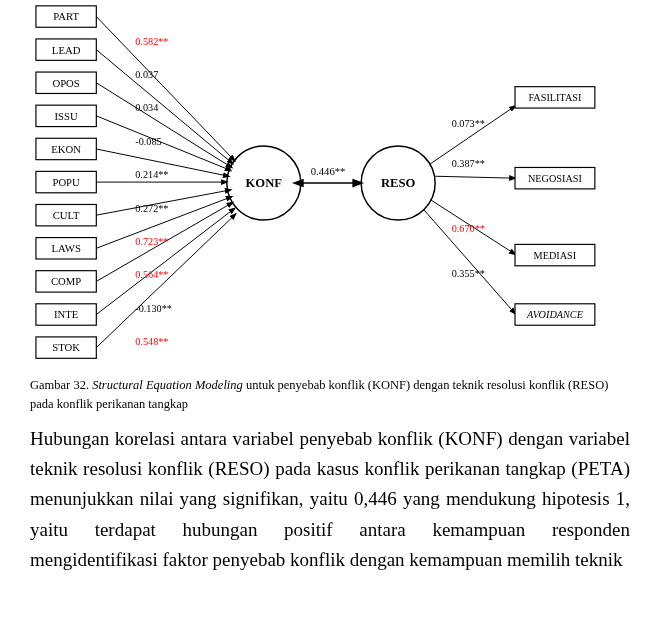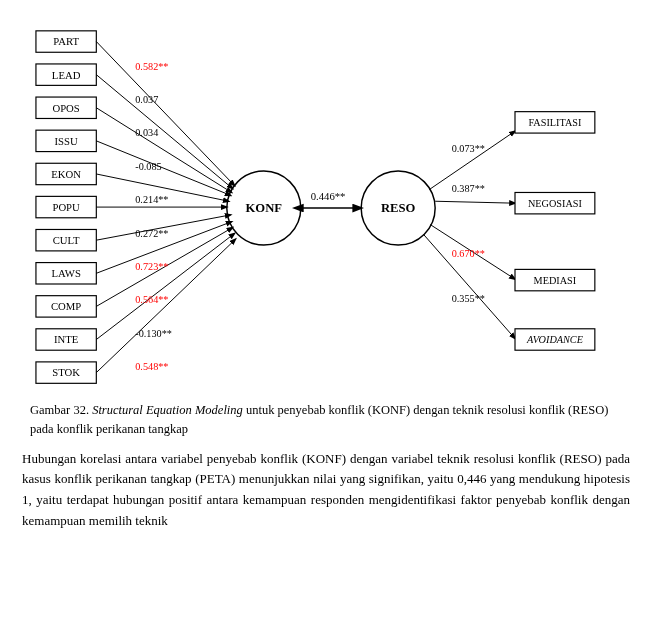--- a/index.html
+++ b/index.html
@@ -10,41 +10,40 @@
       min-height: 626px;
       font-size: 13px;
       color: #000;
     }
 
     .diagram-area {
       position: relative;
       width: 660px;
       height: 370px;
       overflow: hidden;
-      margin-top: 25px;
     }
 
     svg.diagram-svg {
       position: absolute;
       top: 0; left: 0;
       width: 660px;
       height: 370px;
     }
 
     .caption-area {
       padding: 6px 30px 0 30px;
       text-align: left;
       font-size: 12.5px;
       line-height: 1.5;
     }
 
     .body-text {
-      padding: 10px 30px 0 22px;
+      padding: 10px 30px 0 30px;
       text-align: justify;
-      font-size: 13px;
+      font-size: 19px;
       line-height: 1.6;
     }
   </style>
 </head>
 <body>
 
 <div class="diagram-area">
 <svg class="diagram-svg" viewBox="0 0 660 380" xmlns="http://www.w3.org/2000/svg">
 
   <rect x="28" y="6" width="62" height="22" fill="white" stroke="black" stroke-width="1.2"></rect>

